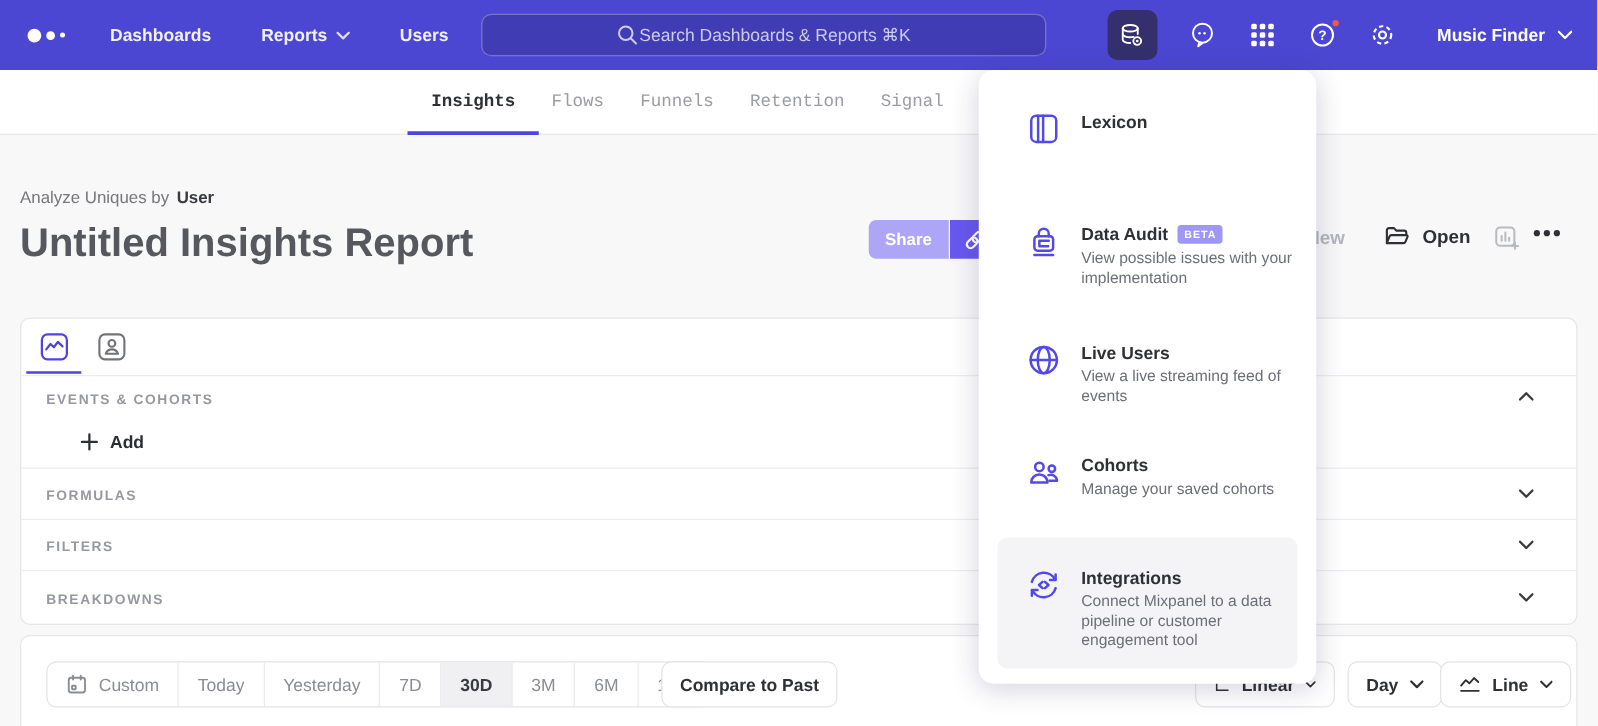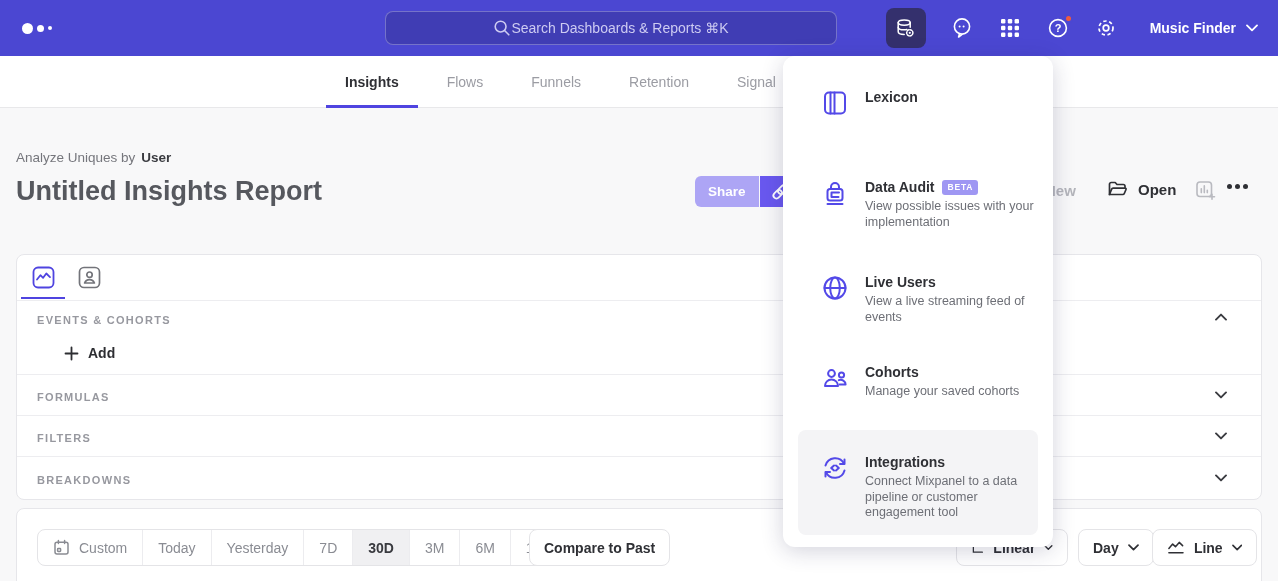--- a/index.html
+++ b/index.html
@@ -21,29 +21,29 @@
                  color:#cdcbf2; font-size:14px; }
   .nav-right { position:absolute; right:20px; top:0; height:56px; display:flex; align-items:center; gap:24px; }
   .nav-iconbtn { width:24px; height:24px; display:flex; align-items:center; justify-content:center; position:relative; cursor:pointer; }
   .nav-iconbtn.boxed { width:40px; height:40px; background:#34306d; border-radius:8px; }
   .alert-dot { position:absolute; top:-2px; right:-3px; width:9px; height:9px; border-radius:50%;
                background:#f05b3f; border:2px solid #4b47d2; }
   .workspace { display:flex; align-items:center; gap:10px; color:#ffffff; font-size:14px; font-weight:700; cursor:pointer; margin-left:8px; }
 
   
   .tabbar { position:absolute; left:0; top:56px; width:1278px; height:52px; background:#fff; border-bottom:1px solid #e8e8ea; }
-  .tabs { position:absolute; left:345px; top:0; height:52px; display:flex; gap:48px; }
+  .tabs { position:absolute; left:345px; top:0; height:52px; display:flex; gap:29px;font-family:Liberation Mono, monospace; }
   .tab { height:52px; display:flex; align-items:center; font-size:14px; color:#9b9ca3; cursor:pointer; position:relative; }
   .tab.active { color:#2f3035; font-weight:700; }
   .tab.active::after { content:""; position:absolute; left:-19px; right:-19px; bottom:0; height:3px; background:#4f44e0; }
 
   
   .eyebrow { position:absolute; left:16px; top:150px; font-size:13.5px; color:#75767c; }
   .eyebrow b { color:#3a3b40; font-weight:700; margin-left:6px; }
-  .report-title { position:absolute; left:16px; top:176px; font-size:27px; font-weight:700; color:#56585e; }
+  .report-title { position:absolute; left:16px; top:176px; font-size:32px; font-weight:700; color:#56585e; }
   .share-group { position:absolute; left:695px; top:176px; height:31px; display:flex; }
   .share-btn { background:#ada5f5; color:#fff; font-size:13.5px; font-weight:700; border:none;
                border-radius:6px 0 0 6px; padding:0 13px; height:31px; cursor:pointer; }
   .link-btn { background:#6958ef; border:none; border-radius:0 6px 6px 0; width:40px; height:31px;
               display:flex; align-items:center; justify-content:center; cursor:pointer; margin-left:1px; }
   .new-label { position:absolute; left:1045px; top:182px; font-size:15px; font-weight:700; color:#b4b5bb; cursor:pointer; }
   .open-btn { position:absolute; left:1107px; top:180px; display:flex; align-items:center; gap:10px;
               font-size:15px; font-weight:700; color:#2f3035; cursor:pointer; }
   .dash-add { position:absolute; left:1195px; top:180px; cursor:pointer; }
   .more-btn { position:absolute; left:1227px; top:184px; display:flex; gap:3px; cursor:pointer; }
@@ -88,20 +88,34 @@
 </style>
 </head>
 <body>
 
 <div class="topnav">
   <div class="logo">
       <i class="d1"></i>
       <i class="d2"></i>
       <i class="d3"></i>
     </div>
+  <div class="navlinks">
+    <div class="navlink">
+        <span>Dashboards</span>
+      </div>
+    <div class="navlink">
+      <span>Reports</span>
+      <svg width="11" height="7" viewBox="0 0 11 7" fill="none" stroke="#f1f0fd" stroke-width="1.8" stroke-linecap="round" stroke-linejoin="round">
+          <path d="M1 1.2l4.5 4.5L10 1.2"></path>
+        </svg>
+    </div>
+    <div class="navlink">
+        <span>Users</span>
+      </div>
+  </div>
 
   <div class="search-pill">
     <svg width="18" height="18" viewBox="0 0 18 18" fill="none" stroke="#cdcbf2" stroke-width="1.6" stroke-linecap="round">
         <circle cx="7.6" cy="7.6" r="5.4"></circle>
         <path d="M11.8 11.8l4 4"></path>
       </svg>
     <span>Search Dashboards &amp; Reports ⌘K</span>
   </div>
 
   <div class="nav-right">

